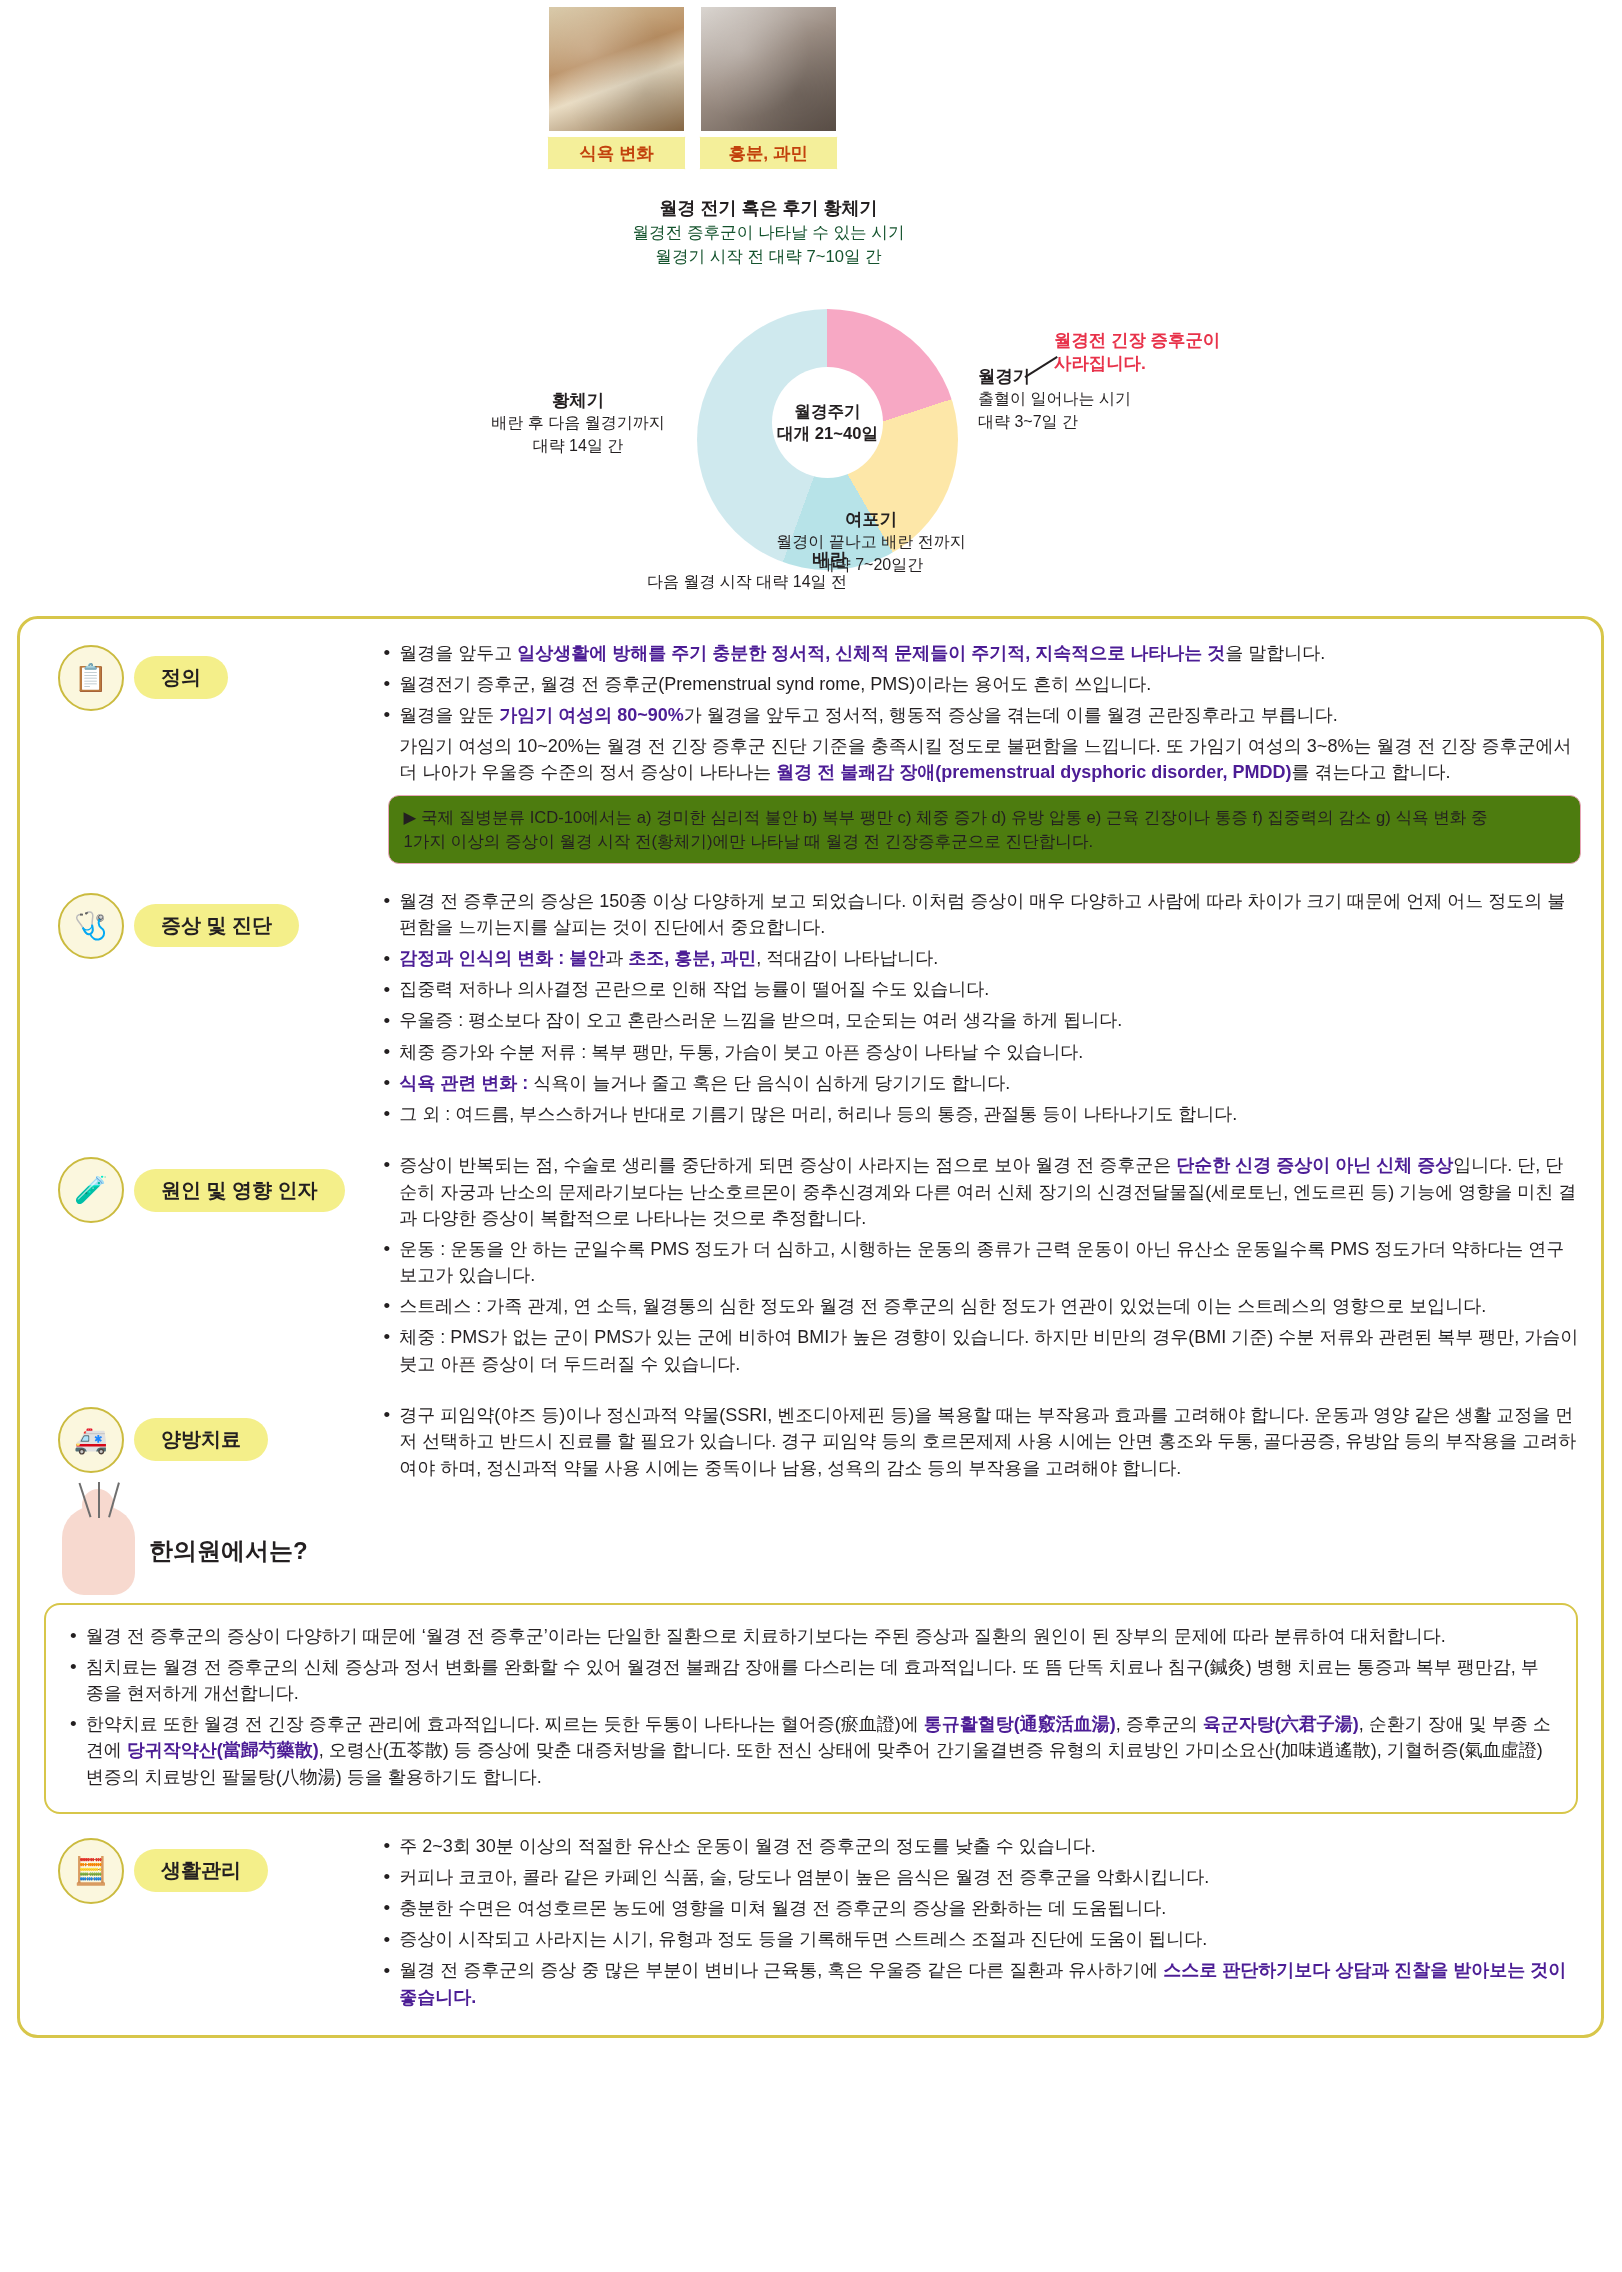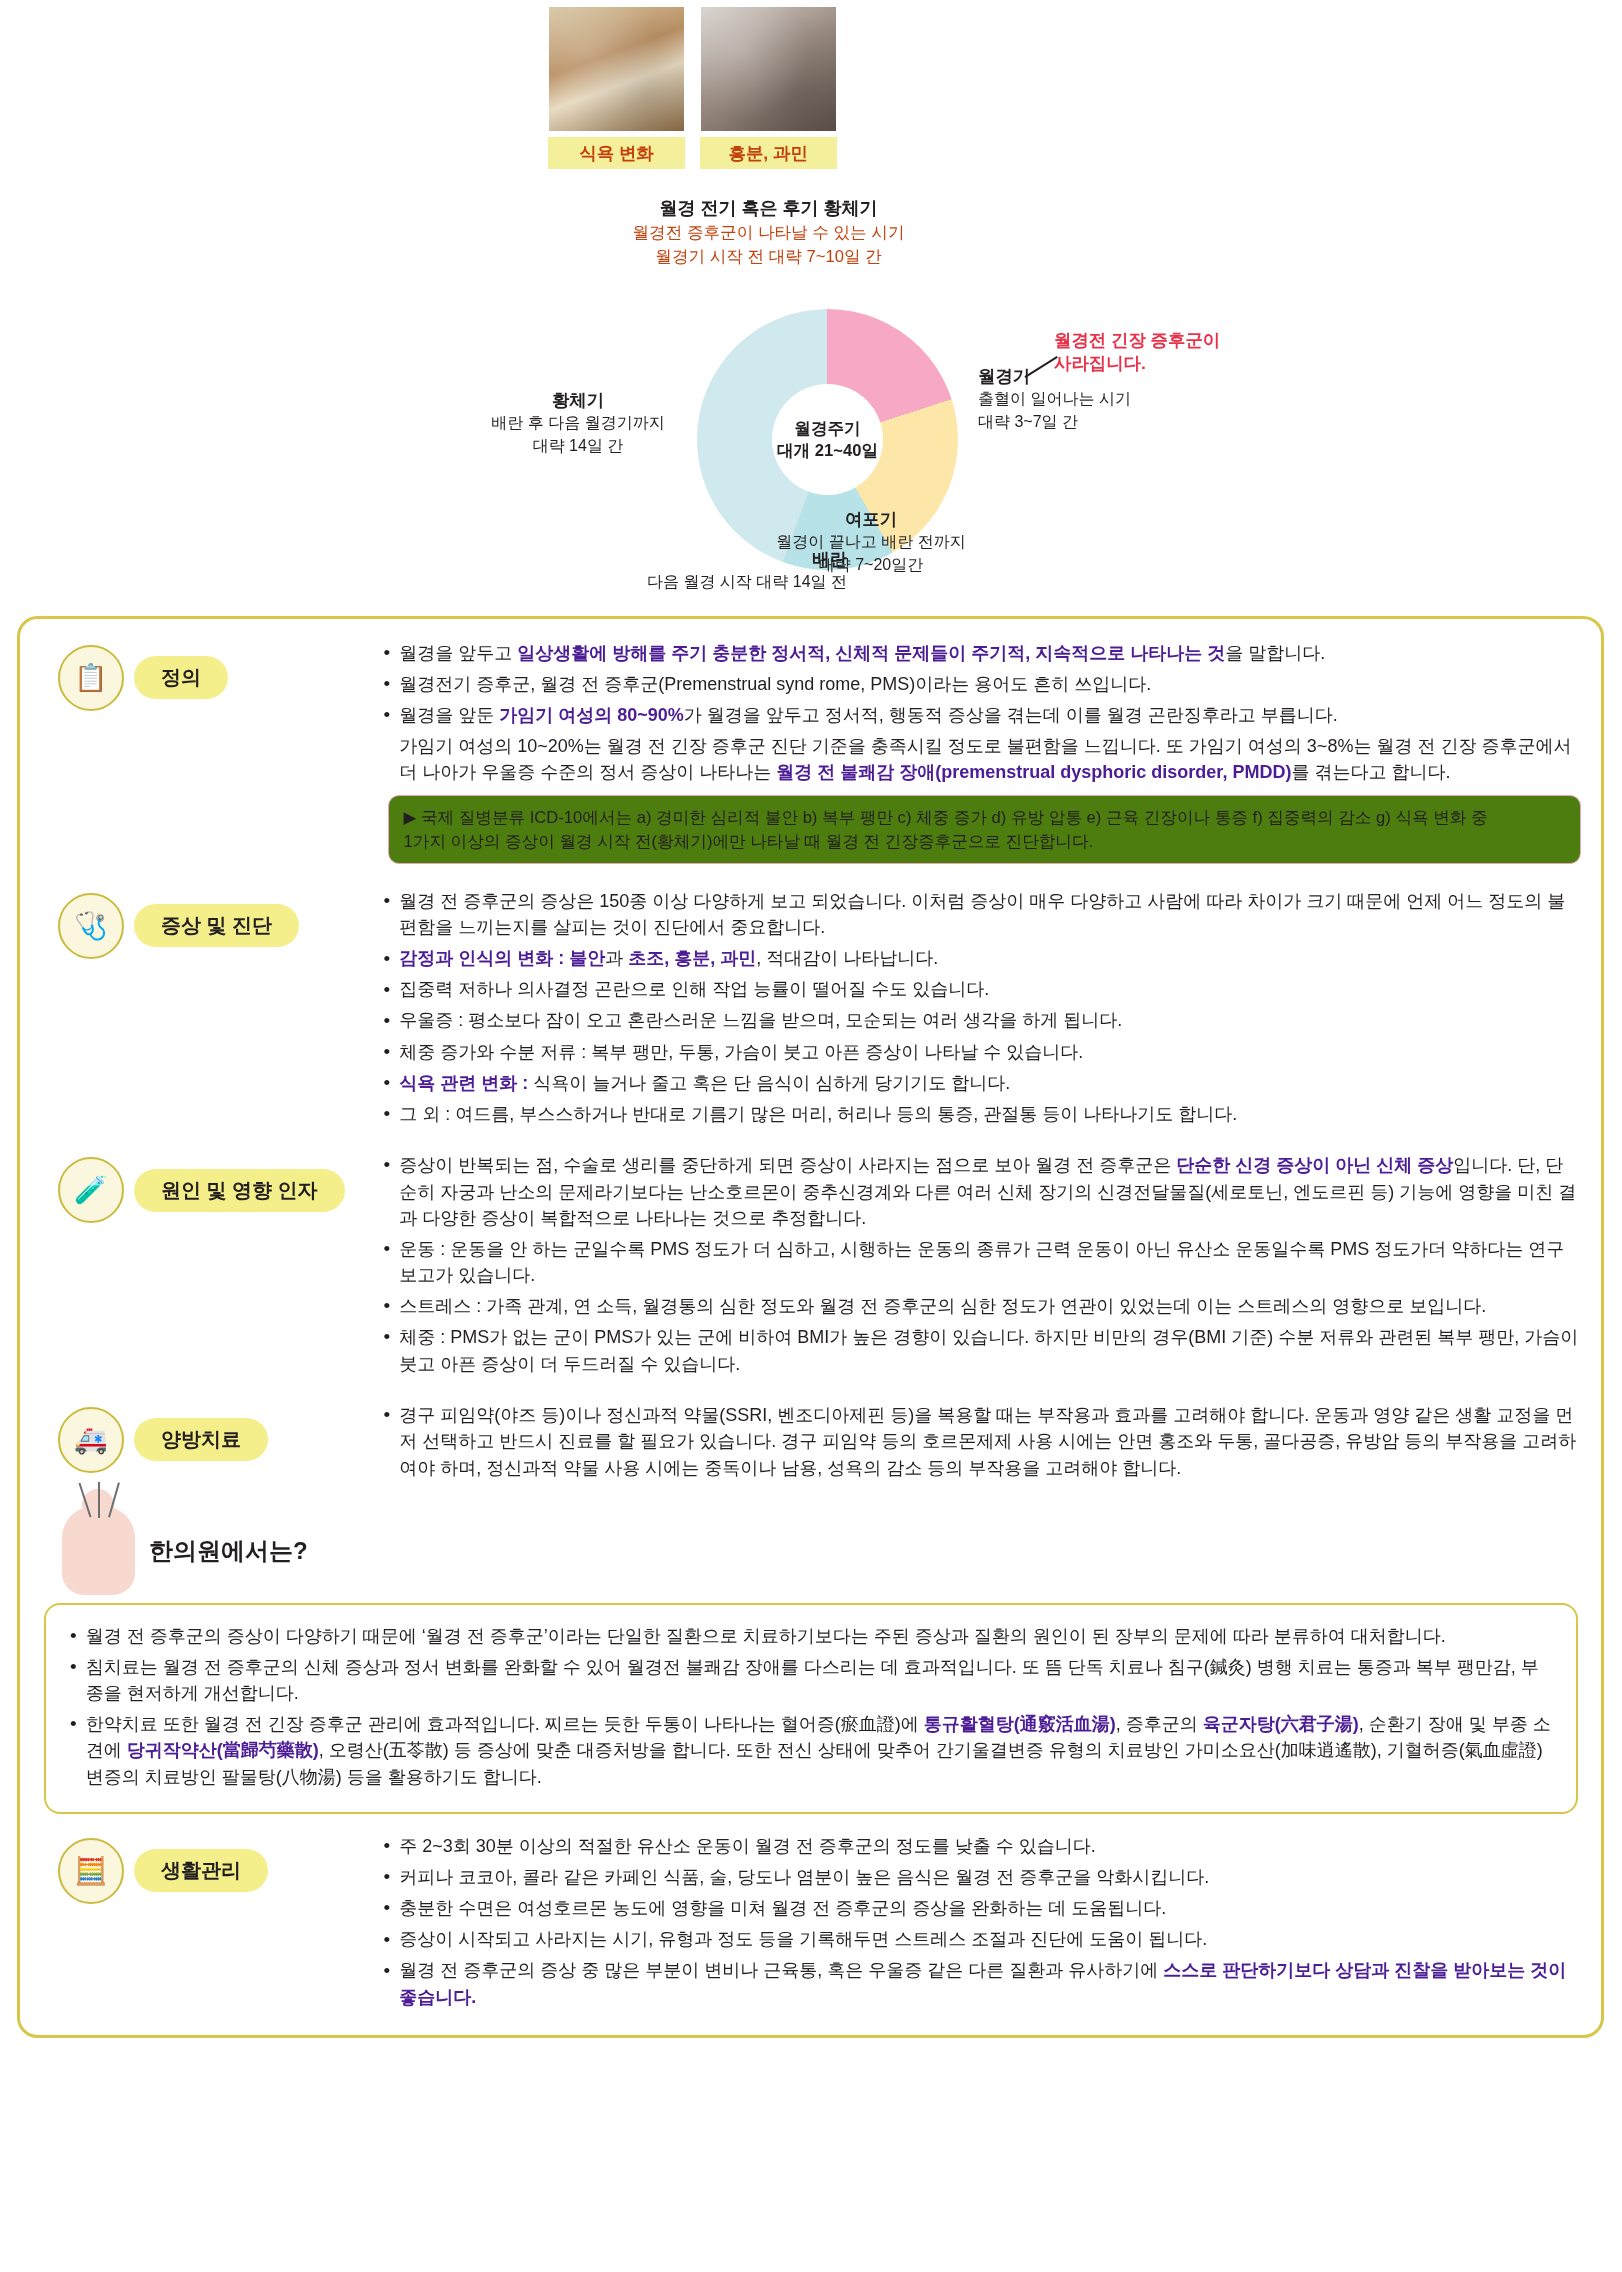--- a/index.html
+++ b/index.html
@@ -32,35 +32,35 @@
   }
   .funnel{
     position:absolute;left:547px;top:0px;width:444px;height:198px;
     background:#9fdbe0;clip-path:polygon(0 0,100% 0,62% 100%,38% 100%);
     z-index:-1;
   }
   .funnel-text{
     position:absolute;left:602px;top:195px;width:333px;text-align:center;line-height:1.45;
   }
   .funnel-text .ft-title{font-size:18px;font-weight:bold;color:#231f20;}
-  .funnel-text .ft-sub{font-size:16.6px;color:#c2410c;}
+  .funnel-text .ft-sub{font-size:16.6px;color:#14532d;}
 
   
   .cycle-wrap{position:absolute;left:697px;top:309px;width:277px;height:261px;}
   .cycle{
     position:absolute;left:0;top:0;width:261px;height:261px;border-radius:50%;
     background:
       conic-gradient(from 0deg,
         #f7a8c4 0deg 72deg,      
         #fde7a8 72deg 150deg,    
         #b7e3e8 150deg 200deg,   
         #cfe9ee 200deg 360deg);  
   }
   .cycle-center{
-    position:absolute;left:75px;top:75px;width:111px;height:111px;border-radius:50%;
+    position:absolute;left:75px;top:58px;width:111px;height:111px;border-radius:50%;
     background:#ffffff;display:flex;flex-direction:column;align-items:center;justify-content:center;
     text-align:center;font-size:16.6px;font-weight:bold;line-height:1.3;color:#231f20;
   }
   .lbl{position:absolute;text-align:center;line-height:1.4;}
   .lbl .lbl-t{font-weight:bold;font-size:17.4px;}
   .lbl .lbl-d{font-size:16px;}
   .lbl-luteal{left:459px;top:388px;width:238px;}
   .lbl-menses{left:978px;top:364px;width:198px;text-align:left;}
   .lbl-follic{left:760px;top:507px;width:222px;}
   .lbl-ovul{left:586px;top:547px;width:261px;text-align:right;}

